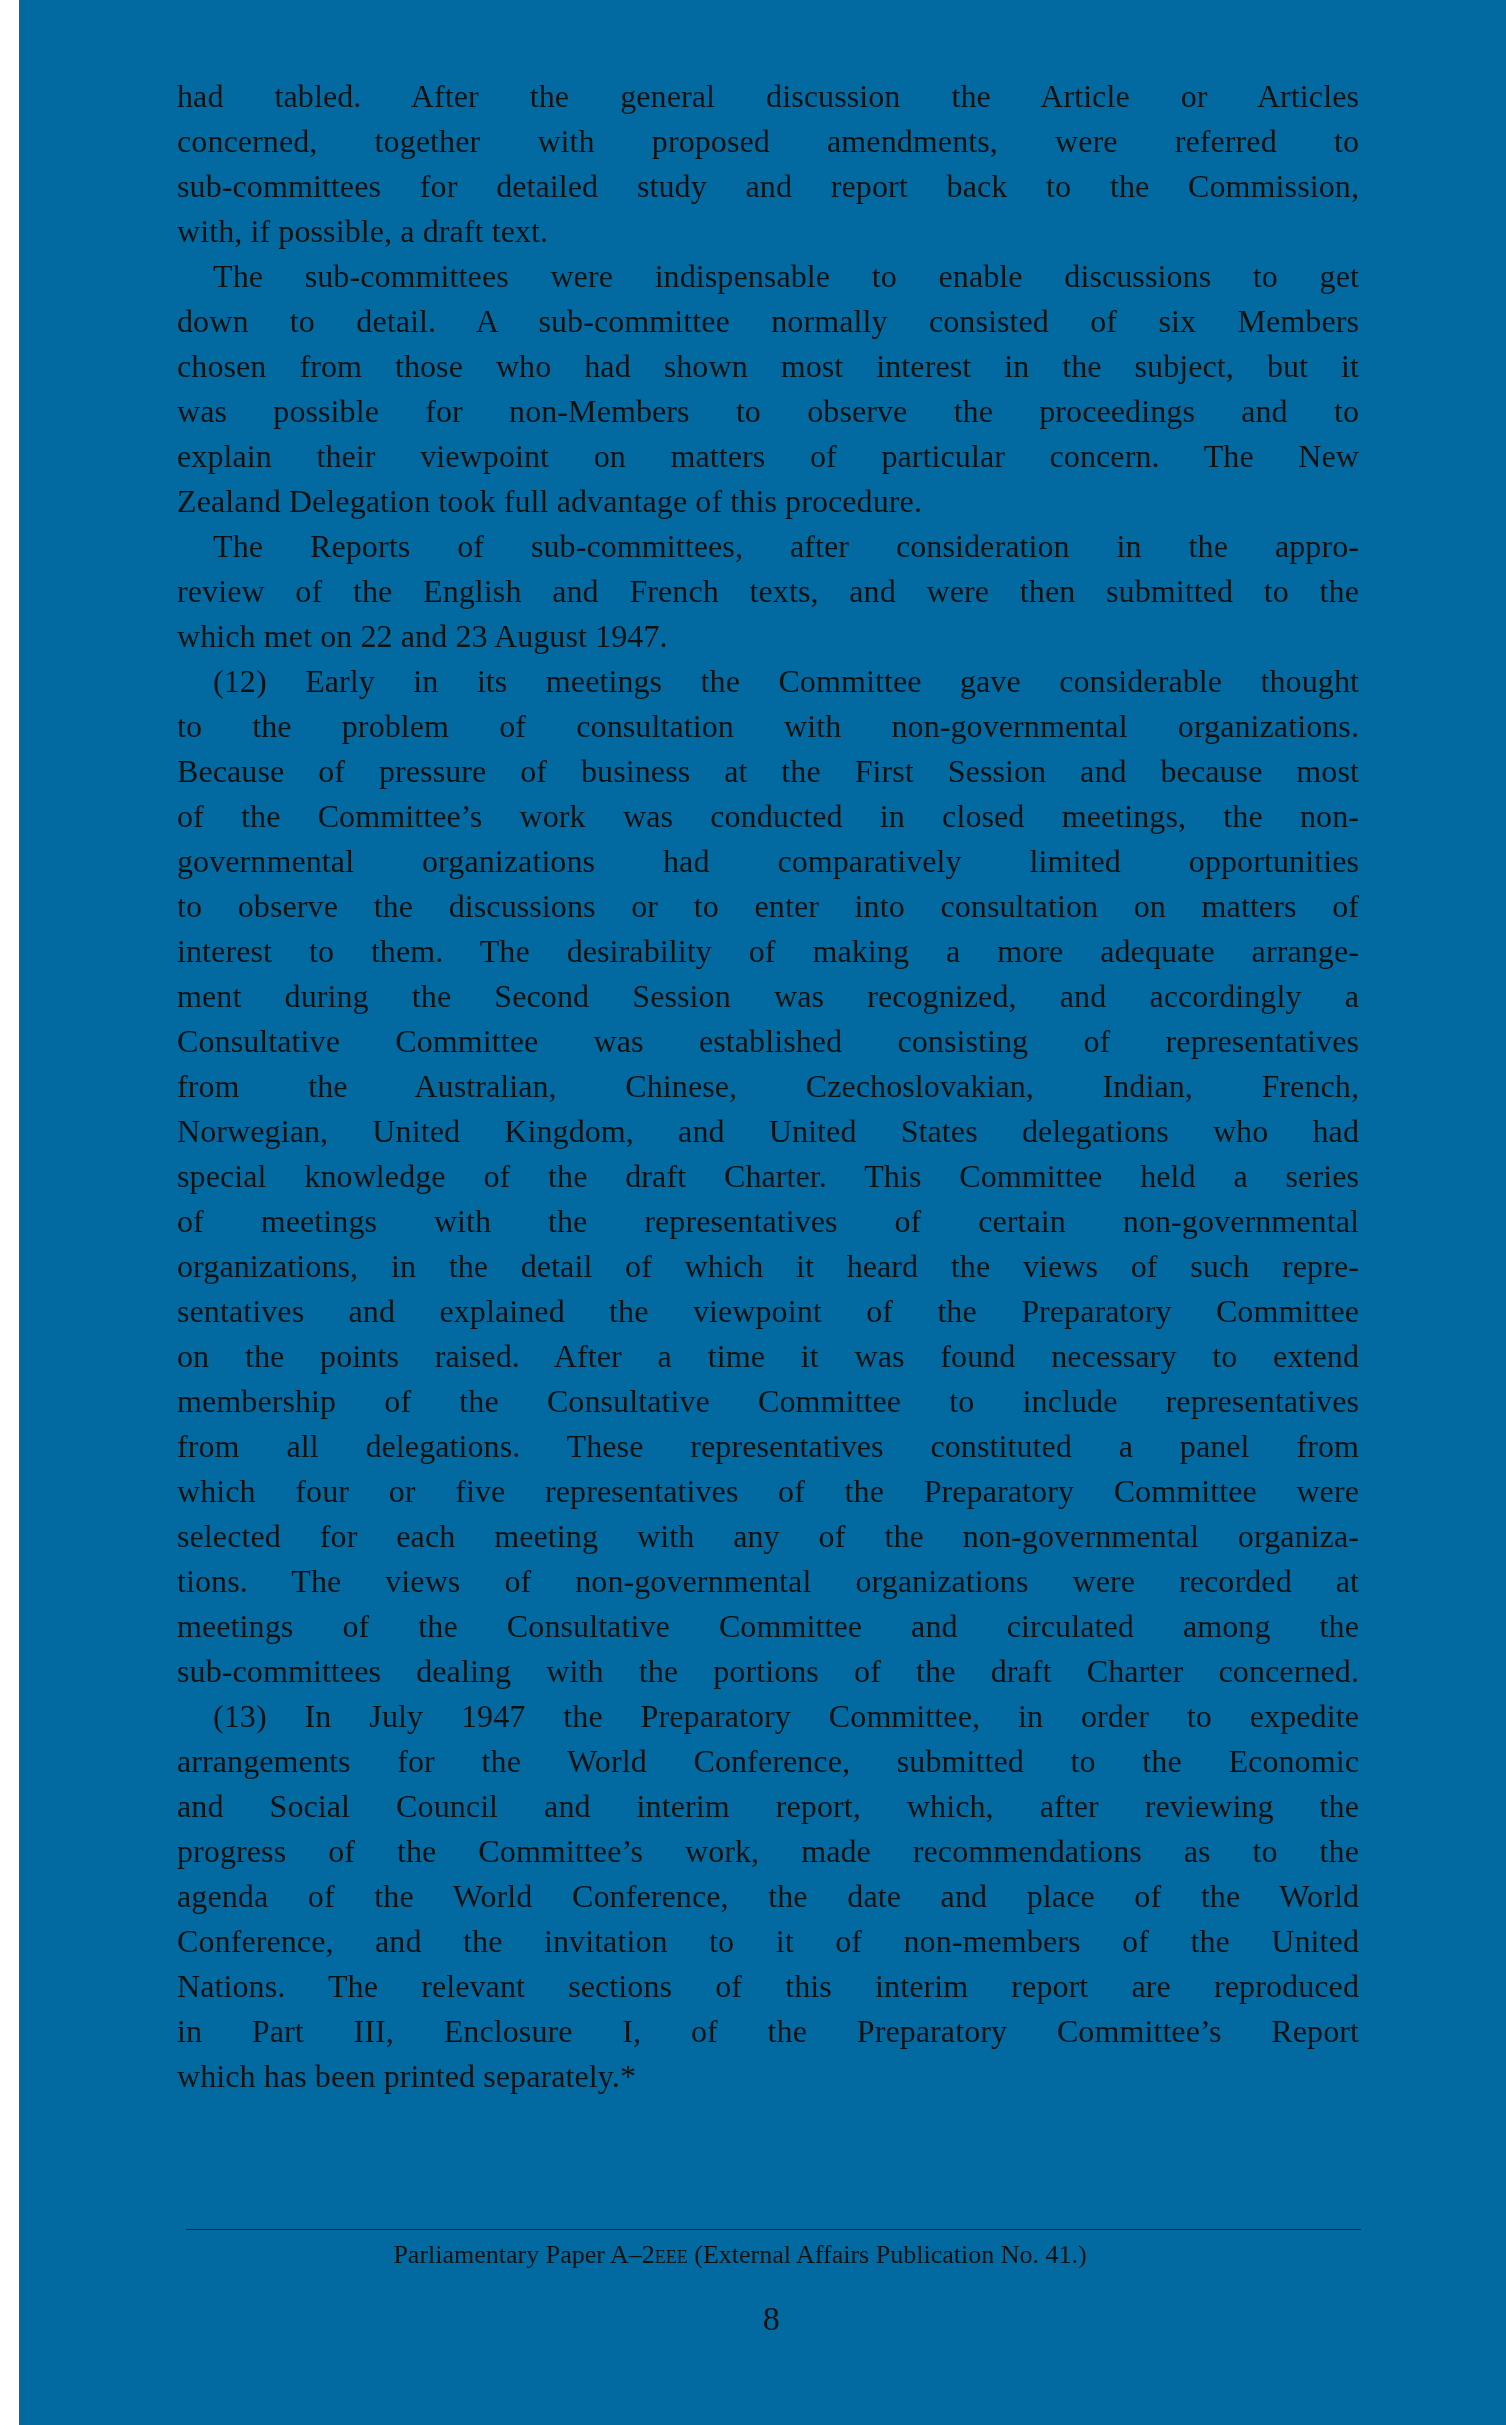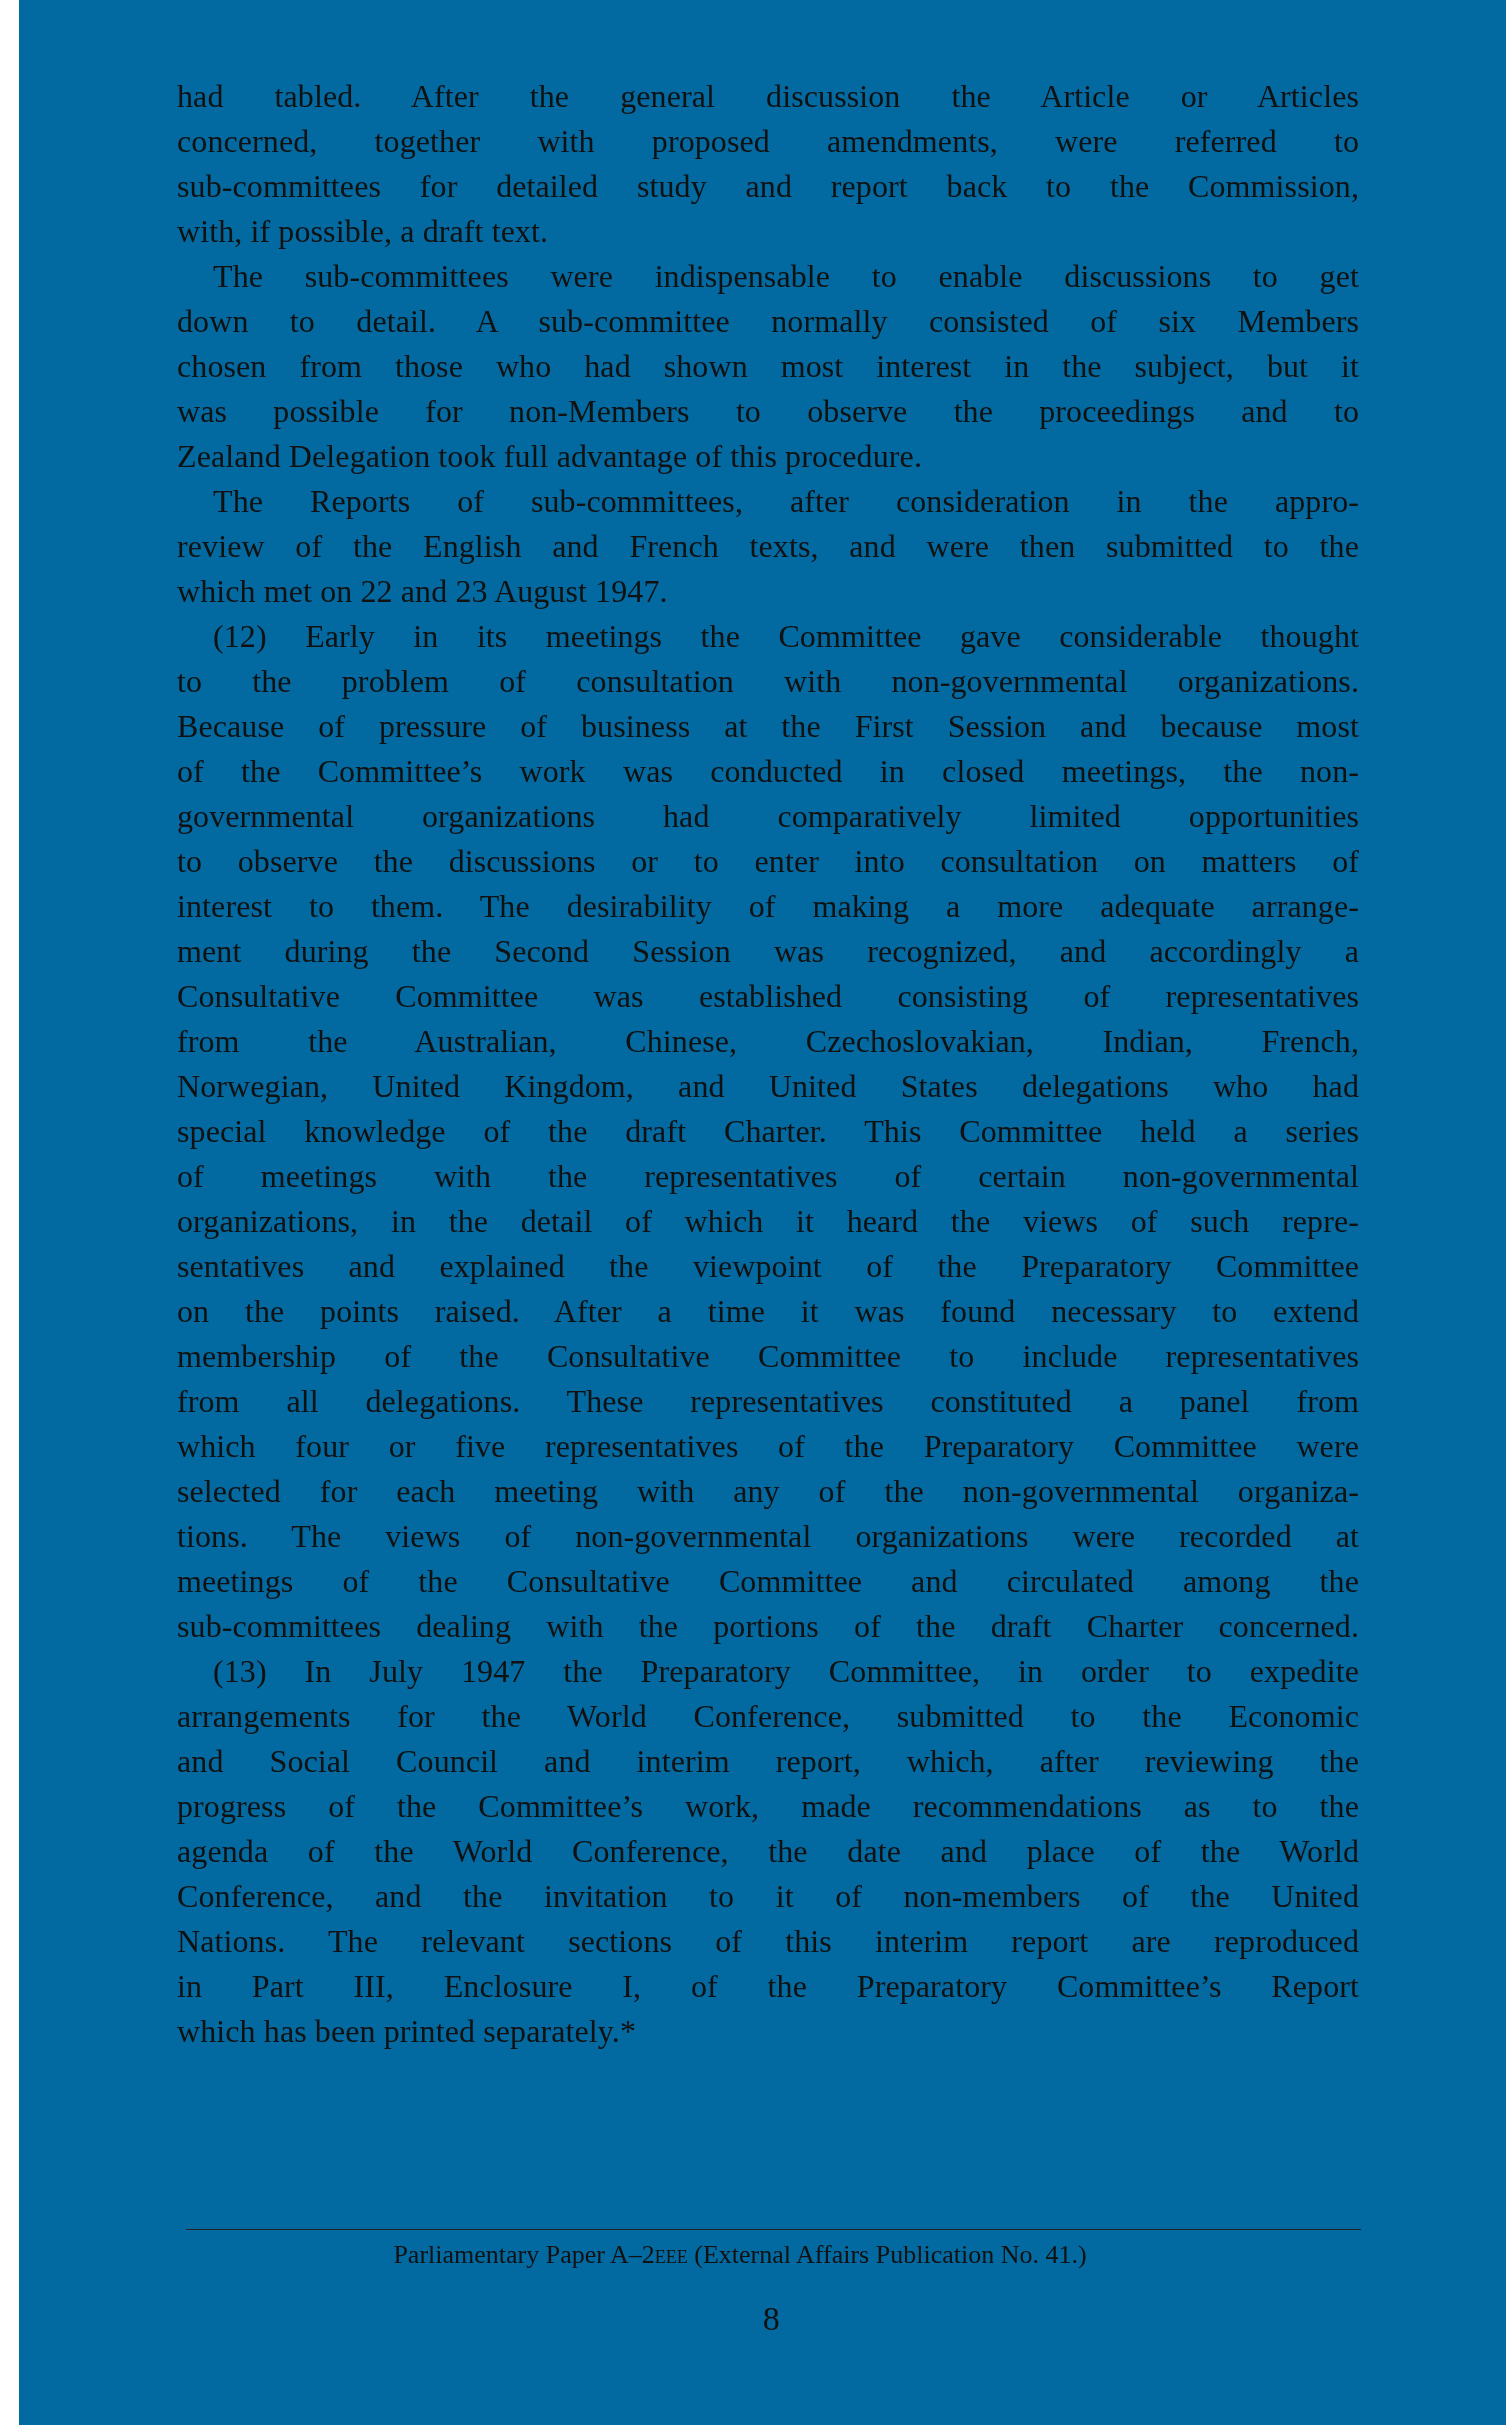--- a/index.html
+++ b/index.html
@@ -21,20 +21,21 @@
 <div class="page">
   <div class="body-text" id="body-text">
       <span class="line">had tabled.  After the general discussion the Article or Articles</span>
       <span class="line">concerned, together with proposed amendments, were referred to</span>
       <span class="line">sub-committees for detailed study and report back to the Commission,</span>
       <span class="line last">with, if possible, a draft text.</span>
       <span class="line indent">The sub-committees were indispensable to enable discussions to get</span>
       <span class="line">down to detail.  A sub-committee normally consisted of six Members</span>
       <span class="line">chosen from those who had shown most interest in the subject, but it</span>
       <span class="line">was possible for non-Members to observe the proceedings and to</span>
+      <span class="line">explain their viewpoint on matters of particular concern.  The New</span>
       <span class="line last">Zealand Delegation took full advantage of this procedure.</span>
       <span class="line indent">The Reports of sub-committees, after consideration in the appro-</span>
       <span class="line">review of the English and French texts, and were then submitted to the</span>
       <span class="line last">which met on 22 and 23 August 1947.</span>
       <span class="line indent">(12) Early in its meetings the Committee gave considerable thought</span>
       <span class="line">to the problem of consultation with non-governmental organizations.</span>
       <span class="line">Because of pressure of business at the First Session and because most</span>
       <span class="line">of the Committee’s work was conducted in closed meetings, the non-</span>
       <span class="line">governmental organizations had comparatively limited opportunities</span>
       <span class="line">to observe the discussions or to enter into consultation on matters of</span>

